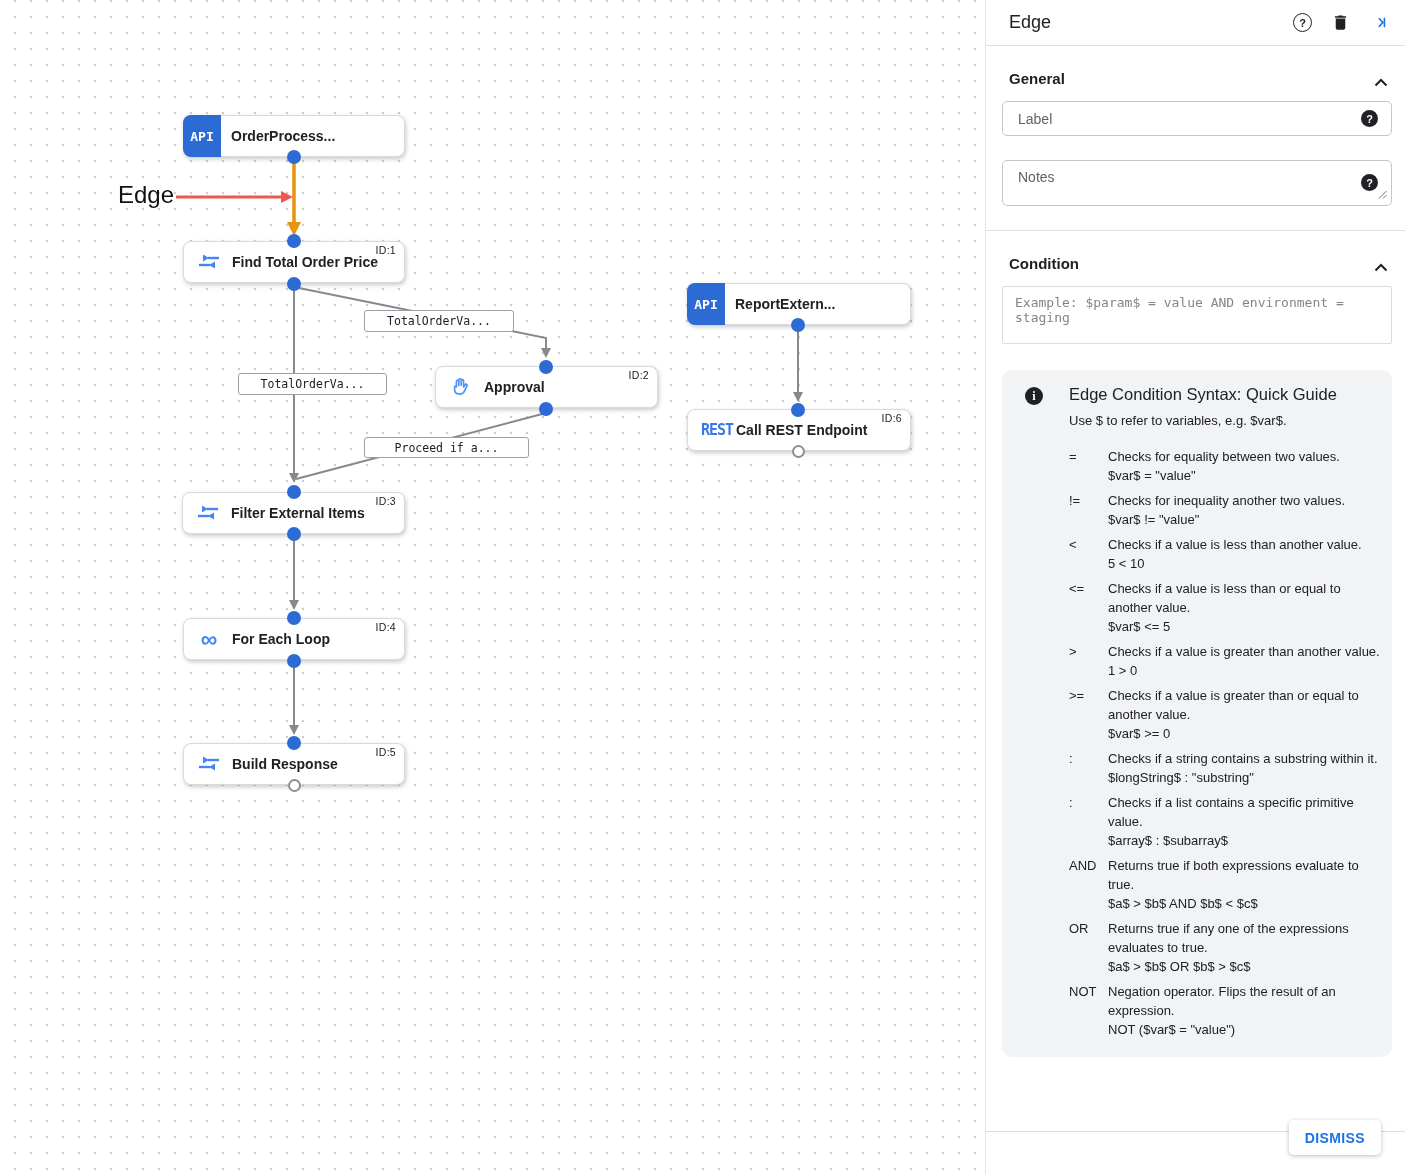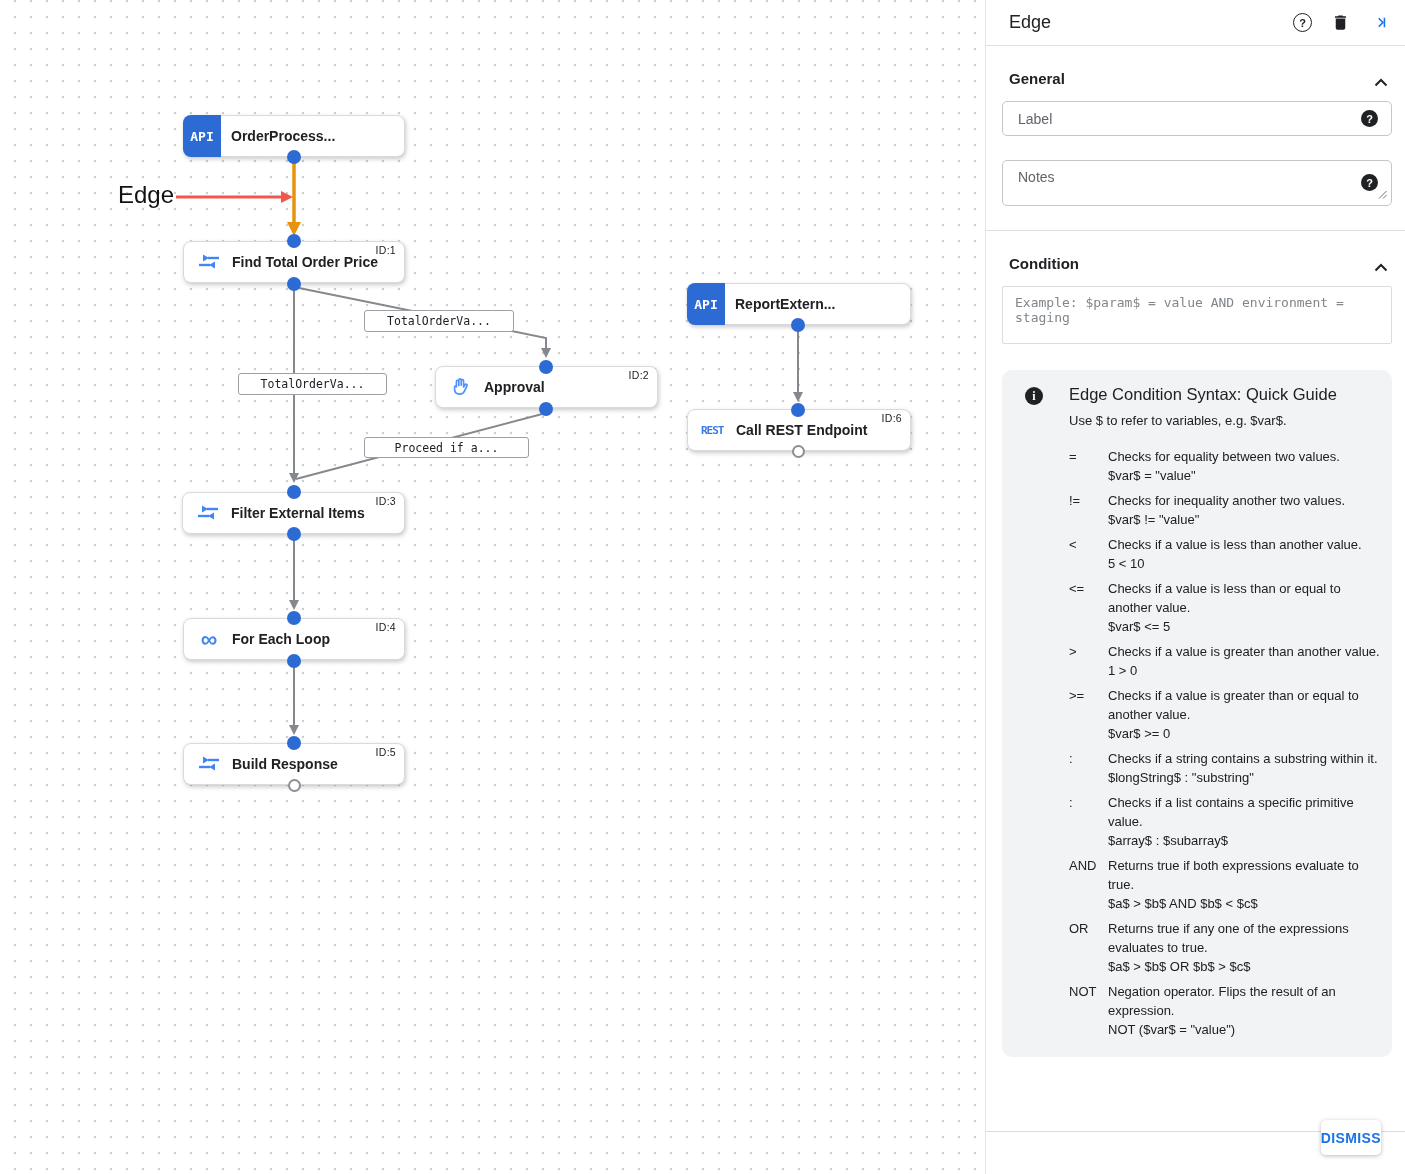--- a/index.html
+++ b/index.html
@@ -15,21 +15,21 @@
 
   .node { position:absolute; height:42px; background:#fff; border:1px solid #d8dadd;
     border-radius:8px; box-shadow:1px 2px 4px rgba(60,64,67,.28); display:flex;
     align-items:center; padding-left:13px; z-index:3; }
   .node-title { font-size:14px; font-weight:bold; color:#202124; white-space:nowrap; }
   .node-id { position:absolute; top:2px; right:8px; font-size:10.5px; color:#202124; letter-spacing:.3px; }
   .api-chip { align-self:stretch; width:38px; margin:-1px 10px -1px -14px; background:#2d6bd4;
     border-radius:8px 0 0 8px; color:#fff; font-family:"DejaVu Sans Mono", monospace;
     font-weight:bold; font-size:13px; display:flex; align-items:center; justify-content:center;text-align:right; }
   .rest-chip { width:24px; margin-right:11px; color:#3b78e7; font-family:"DejaVu Sans Mono", monospace;
-    font-weight:bold; font-size:11px; letter-spacing:-1px; }
+    font-weight:bold; font-size:15px; letter-spacing:-1px; }
   .node-icon { width:24px; margin-right:11px; display:flex; align-items:center; justify-content:center; }
   .loop-glyph { color:#4285f4; font-size:23px; font-weight:bold; line-height:18px; }
 
   .dot { position:absolute; width:14px; height:14px; border-radius:50%; background:#2d6bd4; z-index:4; }
   .dot.hollow { width:13px; height:13px; background:#fff; border:2px solid #8a8f94; }
 
   .edge-label { position:absolute; background:#fff; border:1px solid #9aa0a6; border-radius:3px;
     font-family:"DejaVu Sans Mono", monospace; font-size:11.5px; color:#202124;
     display:flex; align-items:center; justify-content:center; z-index:5; white-space:nowrap; }
 
@@ -72,21 +72,21 @@
   .info-icon { position:absolute; left:23px; top:17px; width:18px; height:18px; border-radius:50%;
     background:#202124; color:#fff; font-size:12px; font-weight:bold; font-family:"Liberation Serif", serif;
     display:flex; align-items:center; justify-content:center; }
   .g-title { font-size:16.5px; color:#202124; margin-bottom:9px; }
   .g-sub { font-size:13px; color:#202124; margin-bottom:19px; }
   .g-rows { display:grid; grid-template-columns:39px 1fr; row-gap:6px; }
   .g-op { font-size:13px; color:#202124; line-height:19px; }
   .g-desc, .g-ex { font-size:13px; color:#202124; line-height:19px; }
 
   .f-line { position:absolute; left:0; top:1131px; width:100%; border:none; border-top:1px solid #dadce0; }
-  .dismiss { position:absolute; top:1120px; right:24px; height:35px; padding:0 0; background:#fff;
+  .dismiss { position:absolute; top:1120px; right:24px; height:35px; padding:0 16px; background:#fff;
     border:none; border-radius:5px; box-shadow:0 1px 4px rgba(60,64,67,.35);
     color:#1a73e8; font-family:"Liberation Sans", sans-serif; font-size:14px; font-weight:bold;
     letter-spacing:.4px; cursor:pointer; }
 </style>
 </head>
 <body>
 
 <div class="app">
 
   <div class="canvas">

